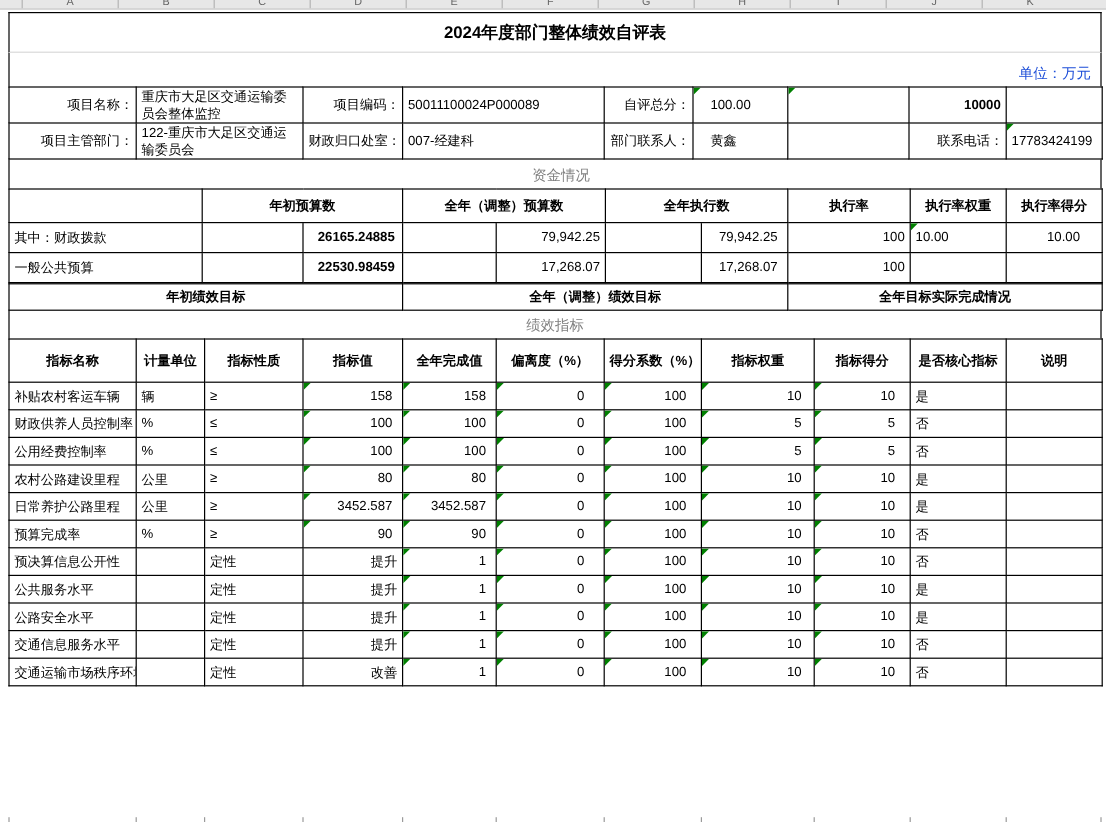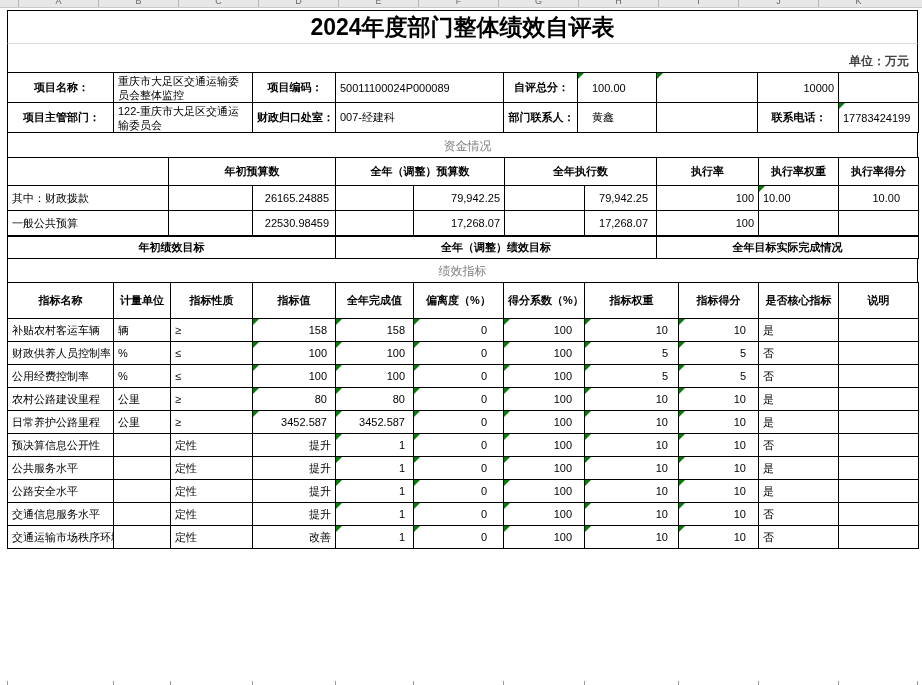--- a/index.html
+++ b/index.html
@@ -9,43 +9,43 @@
   .colstrip{position:absolute;left:0;top:0;width:922px;height:7px;background:#e7e7e7;
             border-bottom:1px solid #c9c9c9;display:flex;overflow:hidden;}
   .rowhdr{width:18px;flex:0 0 18px;}
   .colcell{width:79px;flex:0 0 79px;border-left:1px solid #b4b4b4;text-align:center;
            color:#666;font-size:9px;overflow:hidden;}
   .colcell span{display:block;margin-top:-4px;}
   
   .sheet{position:absolute;left:7px;top:10px;width:911px;}
   .titlerow{border-top:1px solid #000;border-left:1px solid #000;border-right:1px solid #000;
             border-bottom:1px solid #d9d9d9;height:32px;line-height:32px;text-align:center;
-            font-size:23px;font-weight:bold;}
+            font-size:14px;font-weight:bold;}
   .unitrow{border-left:1px solid #000;border-right:1px solid #000;height:28px;line-height:34px;
-           text-align:right;color:#404040;font-weight:bold;font-size:12px;padding-right:8px;
+           text-align:right;color:#1d4ed8;font-weight:normal;font-size:12px;padding-right:8px;
            box-sizing:border-box;}
   .sec{border-left:1px solid #000;border-right:1px solid #000;text-align:center;
        color:#808080;font-size:12px;box-sizing:border-box;}
   .sec.fundsec{height:24px;line-height:26px;padding-left:10px;}
   .sec.goalsec{height:18px;line-height:18px;}
   .sec.indsec{height:23px;line-height:24px;}
   table{border-collapse:collapse;table-layout:fixed;width:911px;font-size:11px;}
   td{border:1px solid #000;overflow:hidden;padding:0 4px;box-sizing:border-box;
      white-space:nowrap;}
   .info td{height:30px;}
   .fund td{height:25px;}
   .fund tr.hdr td{height:28px;}
   .goals tr.hdr td{height:22px;}
   .goals td.body{height:75px;vertical-align:top;white-space:normal;word-break:break-all;
                  line-height:15px;padding:3px 5px;text-align:left;}
   .ind td{height:23px;}
   .ind tr.hdr td{height:36px;}
   tr.hdr td{font-weight:bold;text-align:center;}
-  .lab{font-weight:bold;text-align:center;padding-right:2px;}
-  .b{font-weight:normal;}
+  .lab{font-weight:normal;text-align:right;padding-right:2px;}
+  .b{font-weight:bold;}
   .l{text-align:left;}
   .r{text-align:right;}
   .c{text-align:right;}
   .wrap{white-space:normal;word-break:break-all;line-height:14px;}
   .pl14{padding-left:14px;}
   .p6{padding-right:6px;}.p8{padding-right:8px;}.p10{padding-right:10px;}
   .p12{padding-right:12px;}.p16{padding-right:16px;}.p18{padding-right:18px;}
   .rel{position:relative;}
   i.t{position:absolute;top:0;left:0;width:0;height:0;
       border-top:6px solid #008000;border-right:6px solid transparent;}
@@ -293,20 +293,33 @@
       <td class="r p8 rel"><i class="t"></i><span>3452.587</span></td>
       <td class="r p8 rel"><i class="t"></i><span>3452.587</span></td>
       <td class="r p16 rel"><i class="t"></i><span>0</span></td>
       <td class="r p12 rel"><i class="t"></i><span>100</span></td>
       <td class="r p10 rel"><i class="t"></i><span>10</span></td>
       <td class="r p12 rel"><i class="t"></i><span>10</span></td>
       <td class="l p10">是</td>
       <td></td>
     </tr>
     <tr>
+      <td class="l">预算完成率</td>
+      <td class="l">%</td>
+      <td class="l">≥</td>
+      <td class="r p8 rel"><i class="t"></i><span>90</span></td>
+      <td class="r p8 rel"><i class="t"></i><span>90</span></td>
+      <td class="r p16 rel"><i class="t"></i><span>0</span></td>
+      <td class="r p12 rel"><i class="t"></i><span>100</span></td>
+      <td class="r p10 rel"><i class="t"></i><span>10</span></td>
+      <td class="r p12 rel"><i class="t"></i><span>10</span></td>
+      <td class="l p10">否</td>
+      <td></td>
+    </tr>
+    <tr>
       <td class="l">预决算信息公开性</td>
       <td class="l"></td>
       <td class="l">定性</td>
       <td class="c">提升</td>
       <td class="r p8 rel"><i class="t"></i><span>1</span></td>
       <td class="r p16 rel"><i class="t"></i><span>0</span></td>
       <td class="r p12 rel"><i class="t"></i><span>100</span></td>
       <td class="r p10 rel"><i class="t"></i><span>10</span></td>
       <td class="r p12 rel"><i class="t"></i><span>10</span></td>
       <td class="l p10">否</td>

